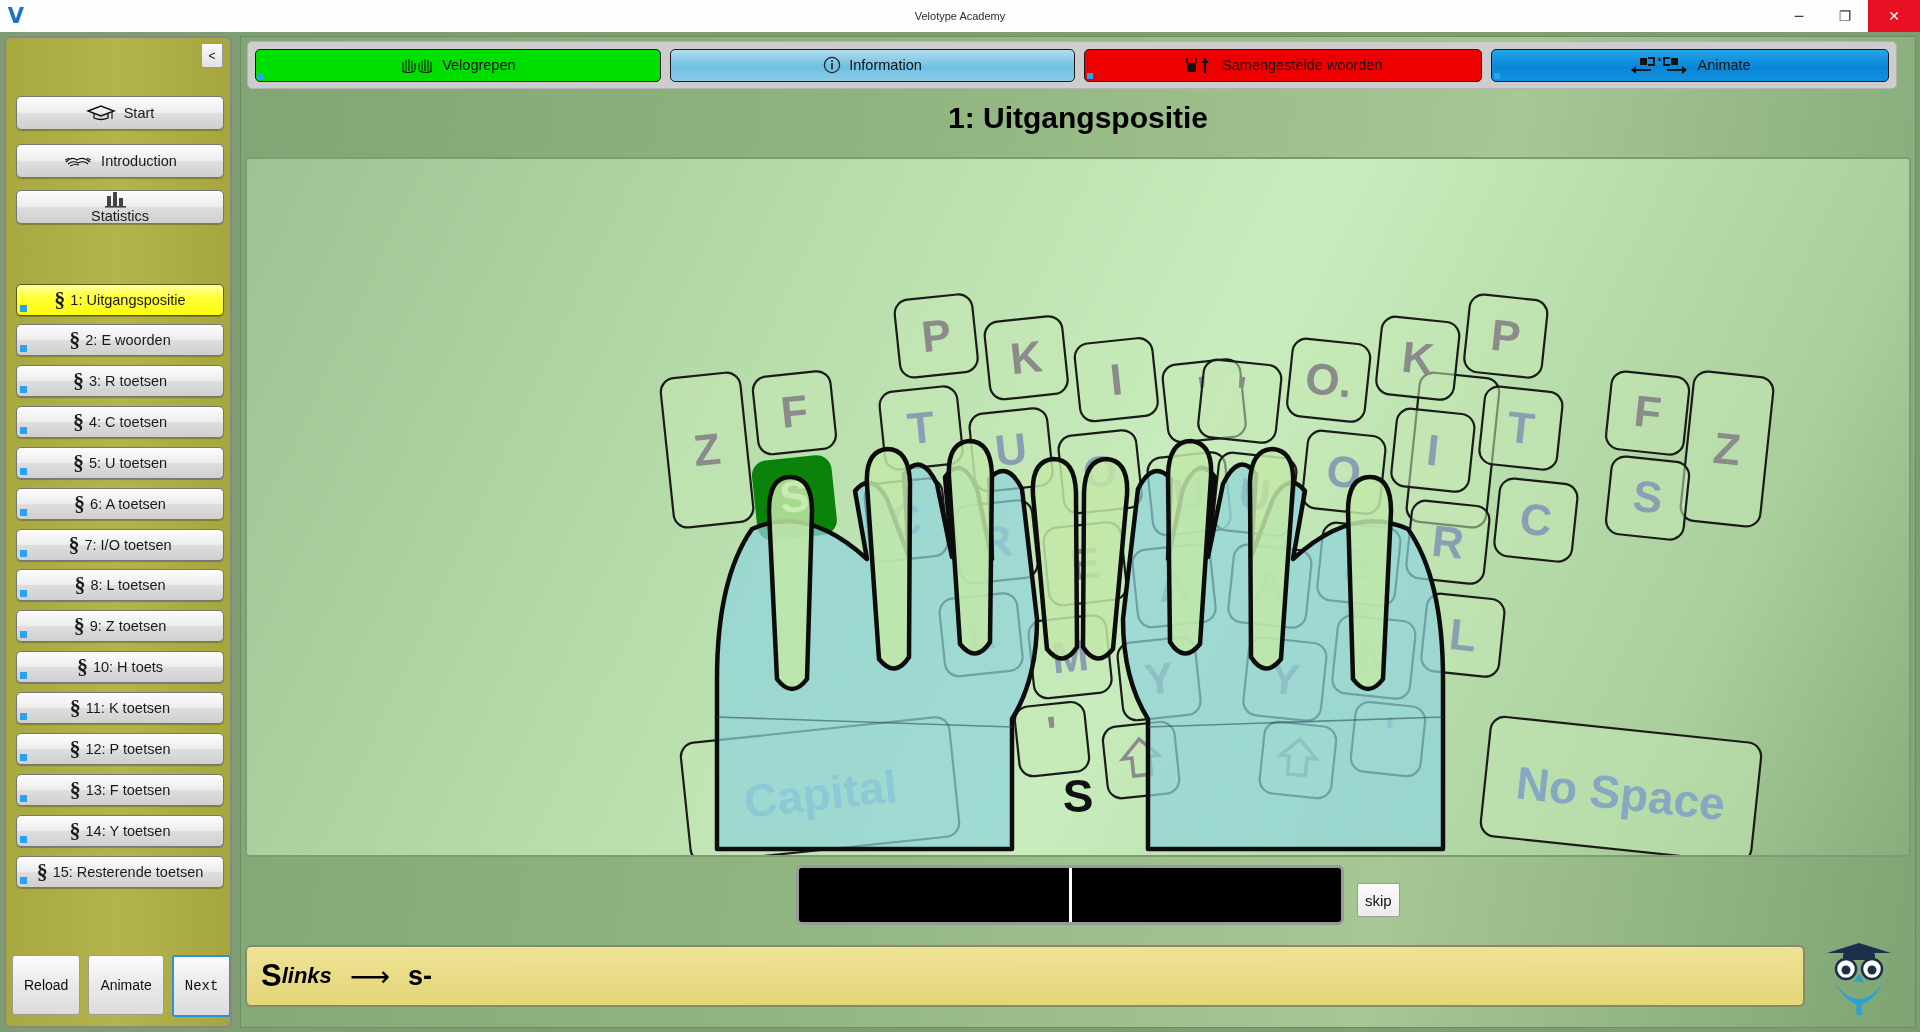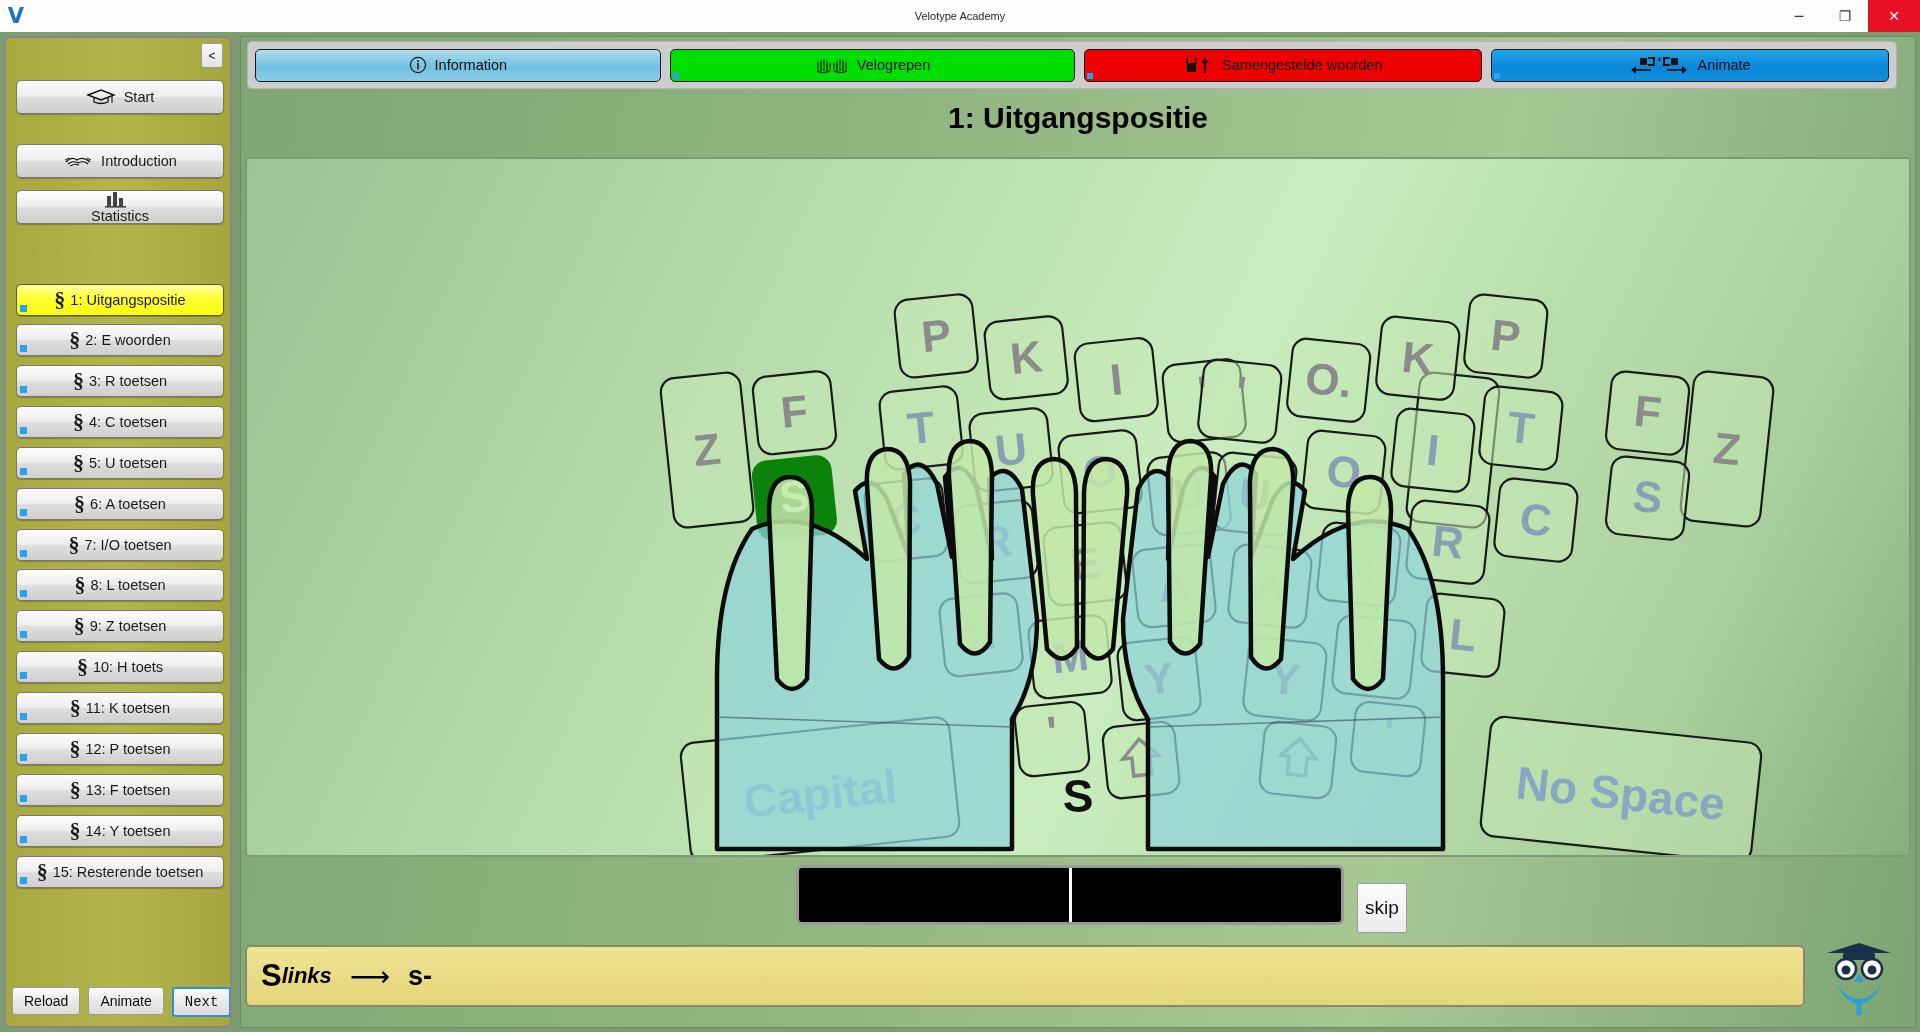--- a/index.html
+++ b/index.html
@@ -90,21 +90,21 @@
     font-size: 22px; font-weight: bold; margin-right: 5px; line-height: 0.8;
   }
   .side-ico { margin-right: 8px; display: inline-flex; align-items:center; }
   .side-ico svg { display: block; }
 
   .bottom-btns {
     position: absolute; left: 6px; bottom: 9px;
     display: flex; gap: 8px;
   }
   .sm-btn {
-    height: 26px; padding: 0 11px;
+    height: 26px; padding: 16px 11px;
     background: linear-gradient(180deg,#fbfbfb,#e9e9e9 52%, #dcdcdc);
     border: 1px solid #9b9b9b; border-radius: 3px;
     font-size: 14px; color: #0d0d0d;
     display: flex; align-items: center; justify-content: center;
     cursor: pointer;
     margin-top: 44px;
   }
   .sm-btn.focused { border: 2px solid #2d8fe0; font-family: Liberation Mono, monospace; }
 
   
@@ -162,24 +162,24 @@
   }
   .inputbox {
     position: absolute; left: 555px; top: 0; width: 548px; height: 60px;
     background: #000; border: 3px solid #9a9a9a; border-radius: 6px;
     box-sizing: border-box; display: flex;
   }
   .inputbox .half { flex: 1; }
   .inputbox .divider { width: 3px; background: #fff; }
   .skip-btn {
     position: absolute; left: 1116px; top: 18px;
-    height: 24px; padding: 12px 7px;
+    height: 24px; padding: 4px 7px;
     background: linear-gradient(180deg,#fbfbfb,#ececec);
     border: 1px solid #9b9b9b; border-radius: 2px;
-    font-size: 19px; color: #111;
+    font-size: 15px; color: #111;
     display: flex; align-items: center; cursor: pointer;
   }
 
   
   .legend {
     position: absolute; left: 4px; top: 908px; width: 1560px; height: 62px;
     background: linear-gradient(180deg,#efe394,#e8da84 60%,#e4d678);
     border: 2px solid #8a8a6b; border-radius: 6px;
     box-sizing: border-box;
     display: flex; align-items: center; padding-left: 14px;
@@ -212,21 +212,21 @@
         <span class="tb-glyph">✕</span>
       </div>
     </div>
   </div>
 
   <div class="body-wrap">
 
     <div class="sidebar">
       <div class="collapse-btn">&lt;</div>
 
-      <div class="side-btn tall" style="top:42px;">
+      <div class="side-btn tall" style="top:58px;">
         <span class="side-ico">
           <svg width="30" height="18" viewBox="0 0 30 18">
             <path d="M2 7 L15 2 L28 7 L15 12 Z" fill="none" stroke="#111" stroke-width="1.4"></path>
             <path d="M8 9.5 L8 14 Q15 17 22 14 L22 9.5" fill="none" stroke="#111" stroke-width="1.3"></path>
             <path d="M26 8 L26 15" stroke="#111" stroke-width="1.1"></path>
           </svg>
         </span>
         <span>Start</span>
       </div>
 
@@ -333,43 +333,43 @@
       <div class="bottom-btns">
         <div class="sm-btn">Reload</div>
         <div class="sm-btn">Animate</div>
         <div class="sm-btn focused">Next</div>
       </div>
     </div>
 
     <div class="content">
 
       <div class="toolbar">
-        <div class="tool-btn t-info">
-          <span class="tico">
-            <svg width="18" height="18" viewBox="0 0 18 18">
-              <circle cx="9" cy="9" r="7.6" fill="none" stroke="#222" stroke-width="1.3"></circle>
-              <circle cx="9" cy="5" r="1" fill="#222"></circle>
-              <rect x="8.2" y="7" width="1.6" height="6.4" fill="#222"></rect>
-            </svg>
-          </span>
-          <span>Information</span>
-        </div>
-
         <div class="tool-btn t-velo">
           <span class="dot"></span>
           <span class="tico">
             <svg width="34" height="18" viewBox="0 0 34 18">
               <g fill="none" stroke="#111" stroke-width="1.1">
                 <path d="M3 15 L3 6 M6 15 L6 4 M9 15 L9 3 M12 15 L12 5 M15 14 L15 7"></path>
                 <path d="M19 14 L19 7 M22 15 L22 5 M25 15 L25 3 M28 15 L28 4 M31 15 L31 6"></path>
                 <path d="M2 15 Q8 18 15 15 M19 15 Q26 18 32 15"></path>
               </g>
             </svg>
           </span>
           <span>Velogrepen</span>
+        </div>
+
+        <div class="tool-btn t-info">
+          <span class="tico">
+            <svg width="18" height="18" viewBox="0 0 18 18">
+              <circle cx="9" cy="9" r="7.6" fill="none" stroke="#222" stroke-width="1.3"></circle>
+              <circle cx="9" cy="5" r="1" fill="#222"></circle>
+              <rect x="8.2" y="7" width="1.6" height="6.4" fill="#222"></rect>
+            </svg>
+          </span>
+          <span>Information</span>
         </div>
 
         <div class="tool-btn t-samen">
           <span class="dot"></span>
           <span class="tico">
             <svg width="30" height="20" viewBox="0 0 30 20">
               <rect x="3" y="8" width="9" height="9" fill="#111"></rect>
               <path d="M3 8 L3 3 M12 8 L12 3" stroke="#111" stroke-width="1.6"></path>
               <path d="M21 18 L21 5" stroke="#111" stroke-width="2.2"></path>
               <path d="M17 8 L21 3 L25 8 Z" fill="#111"></path>

